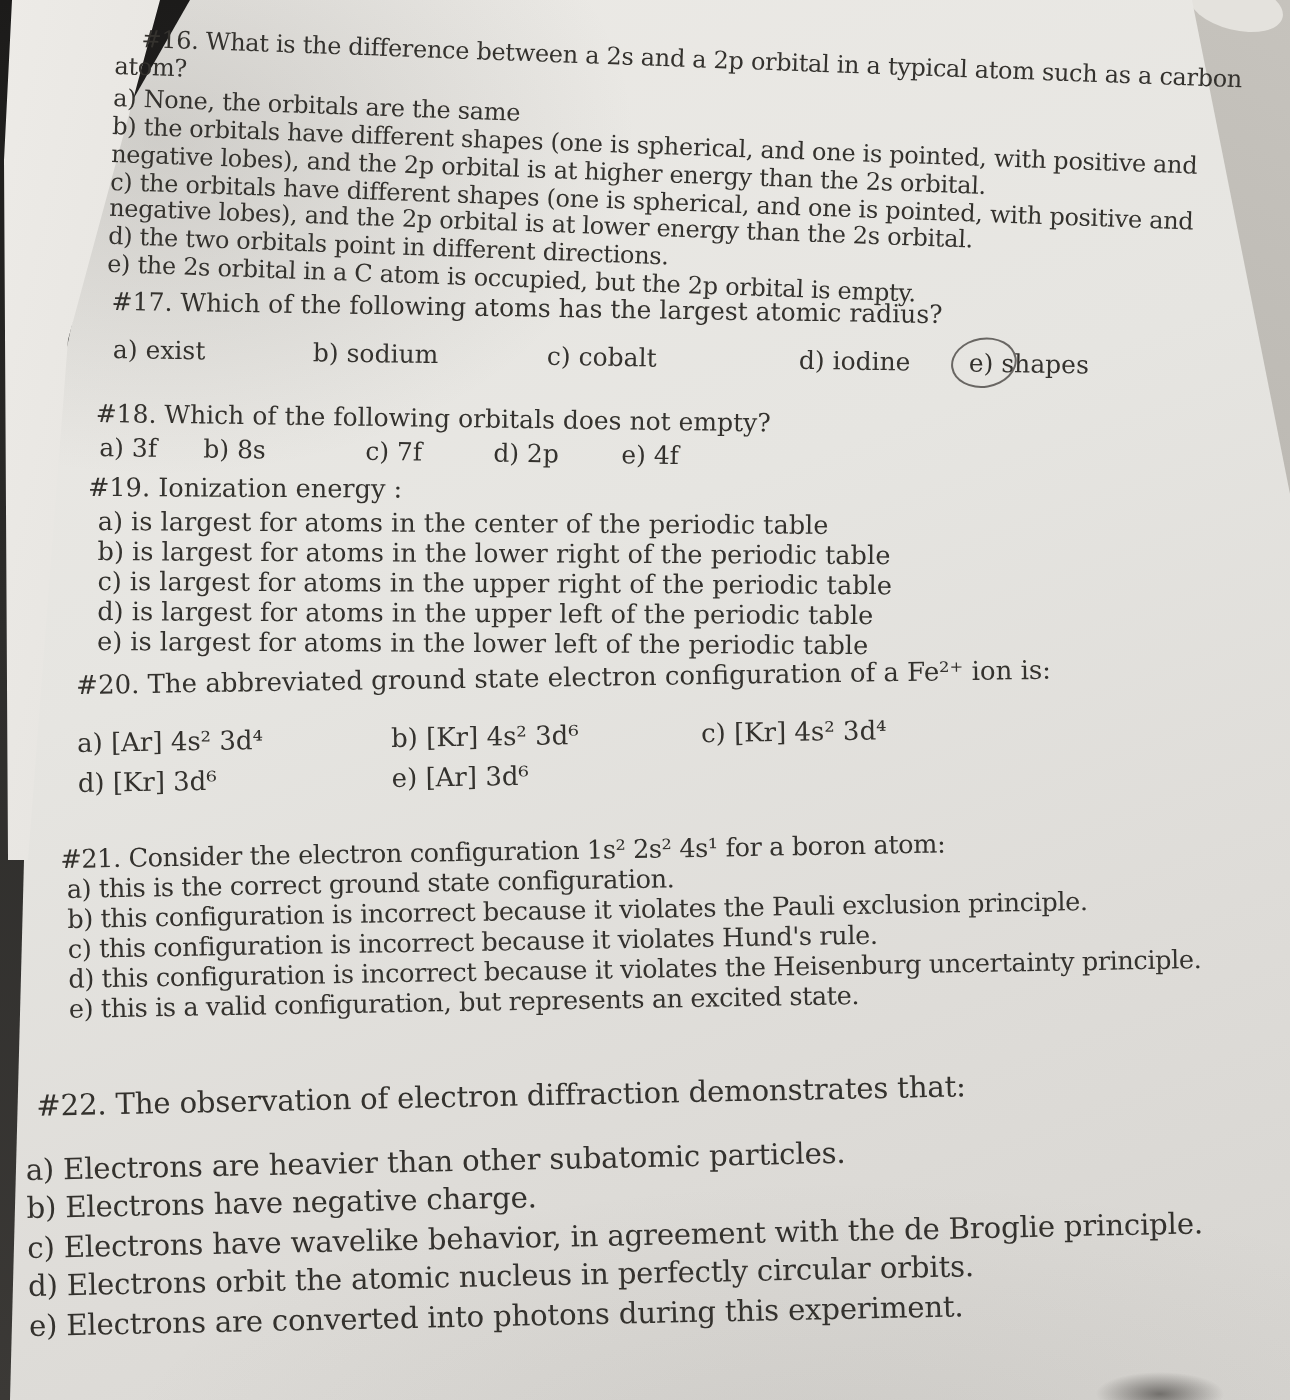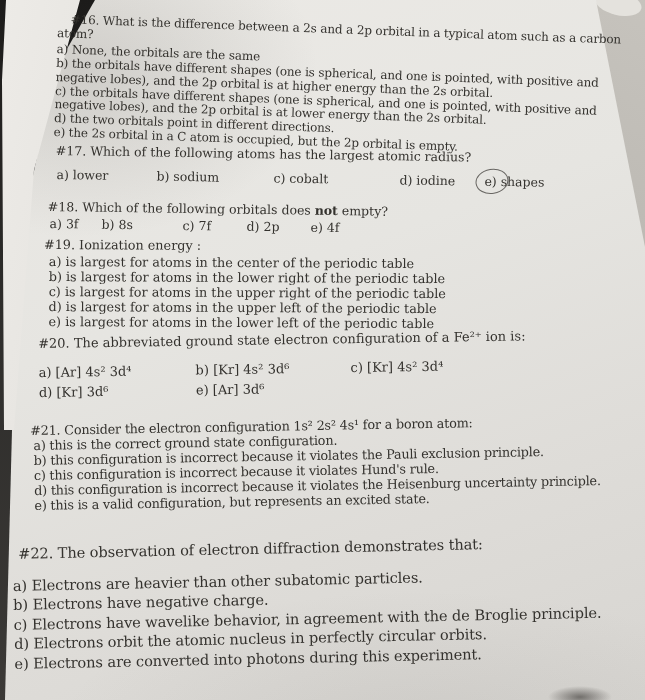--- a/index.html
+++ b/index.html
@@ -66,21 +66,21 @@
   .q20 .c0{left:0px}.q20 .c1{left:157px}.q20 .c2{left:312px}
 
   .q21{left:30px;top:423px;font-size:12.8px;letter-spacing:-0.2px;transform:rotate(-1deg);}
   .q21 .opt{line-height:15px;margin-left:3px;}
 
   .q22{left:12px;top:545px;font-size:14.6px;letter-spacing:-0.1px;transform:rotate(-1.2deg);}
   .q22 .title{text-indent:6px;}
   .q22 .opts{margin-top:14px;}
   .q22 .opt{line-height:19.4px;}
 
-  .bold{font-weight:bold;margin-top:28px;}
+  .bold{font-weight:normal;margin-top:28px;}
   .pencil-circle{
     position:absolute;left:-9px;top:-5px;width:31px;height:23px;
     border:1.7px solid rgba(82,80,76,.85);border-radius:50%;
     transform:rotate(-10deg);
   }
   .circled-wrap{position:relative;}
 </style>
 </head>
 <body>
 
@@ -94,21 +94,21 @@
   <p class="opt">a) None, the orbitals are the same</p>
   <p class="opt">b) the orbitals have different shapes (one is spherical, and one is pointed, with positive and negative lobes), and the 2p orbital is at higher energy than the 2s orbital.</p>
   <p class="opt">c) the orbitals have different shapes (one is spherical, and one is pointed, with positive and negative lobes), and the 2p orbital is at lower energy than the 2s orbital.</p>
   <p class="opt">d) the two orbitals point in different directions.</p>
   <p class="opt">e) the 2s orbital in a C atom is occupied, but the 2p orbital is empty.</p>
 </section>
 
 <section class="q q17">
   <p class="title">#17. Which of the following atoms has the largest atomic radius?</p>
   <div class="row">
-    <span class="cell c0">a) lower</span>
+    <span class="cell c0">a) exist</span>
     <span class="cell c1">b) sodium</span>
     <span class="cell c2">c) cobalt</span>
     <span class="cell c3">d) iodine</span>
     <span class="cell c4 circled-wrap">
       <span class="pencil-circle"></span>
       <span>e) shapes</span>
     </span>
   </div>
 </section>
 

